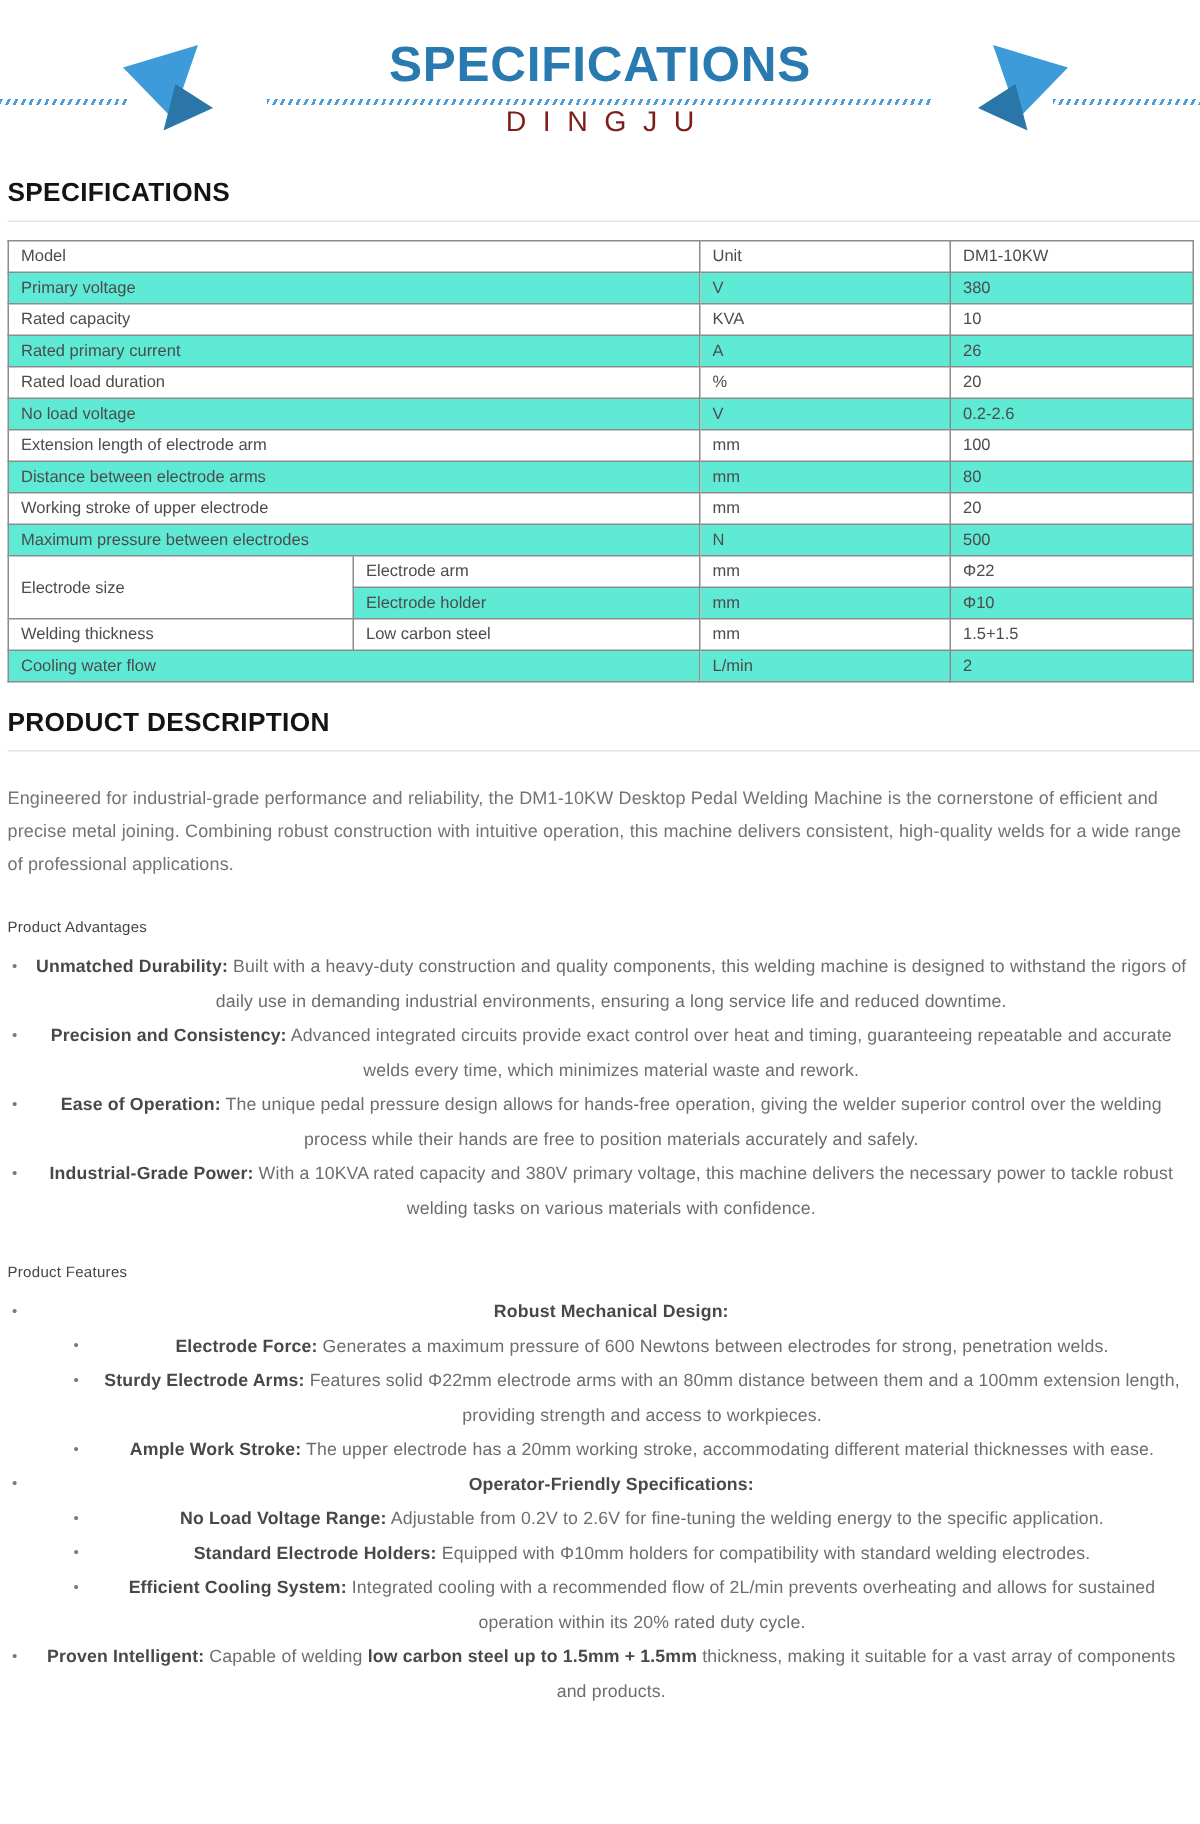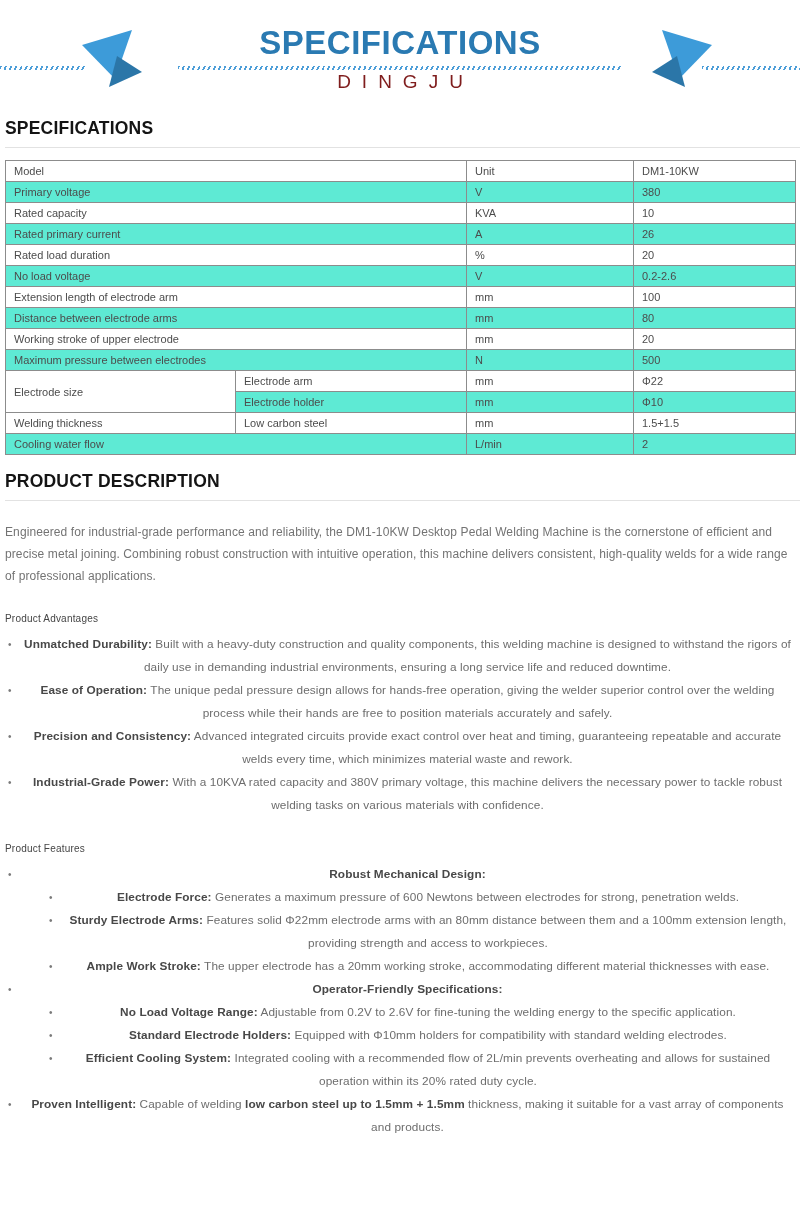--- a/index.html
+++ b/index.html
@@ -146,22 +146,22 @@
   </table>
 
   <div class="section-heading" style="margin-top:16px">PRODUCT DESCRIPTION</div>
   <div class="heading-rule"></div>
 
   <p class="intro">Engineered for industrial-grade performance and reliability, the DM1-10KW Desktop Pedal Welding Machine is the cornerstone of efficient and precise metal joining. Combining robust construction with intuitive operation, this machine delivers consistent, high-quality welds for a wide range of professional applications.</p>
 
   <div class="subhead">Product Advantages</div>
   <ul class="blist">
     <li><span class="lead">Unmatched Durability:</span><span> Built with a heavy-duty construction and quality components, this welding machine is designed to withstand the rigors of daily use in demanding industrial environments, ensuring a long service life and reduced downtime.</span></li>
+    <li><span class="lead">Precision and Consistency:</span><span> Advanced integrated circuits provide exact control over heat and timing, guaranteeing repeatable and accurate welds every time, which minimizes material waste and rework.</span></li>
     <li><span class="lead">Ease of Operation:</span><span> The unique pedal pressure design allows for hands-free operation, giving the welder superior control over the welding process while their hands are free to position materials accurately and safely.</span></li>
-    <li><span class="lead">Precision and Consistency:</span><span> Advanced integrated circuits provide exact control over heat and timing, guaranteeing repeatable and accurate welds every time, which minimizes material waste and rework.</span></li>
     <li><span class="lead">Industrial-Grade Power:</span><span> With a 10KVA rated capacity and 380V primary voltage, this machine delivers the necessary power to tackle robust welding tasks on various materials with confidence.</span></li>
   </ul>
 
   <div class="subhead">Product Features</div>
   <ul class="blist">
     <li><span class="lead">Robust Mechanical Design:</span>
       <ul>
         <li><span class="lead">Electrode Force:</span><span> Generates a maximum pressure of 600 Newtons between electrodes for strong, penetration welds.</span></li>
         <li><span class="lead">Sturdy Electrode Arms:</span><span> Features solid Φ22mm electrode arms with an 80mm distance between them and a 100mm extension length, providing strength and access to workpieces.</span></li>
         <li><span class="lead">Ample Work Stroke:</span><span> The upper electrode has a 20mm working stroke, accommodating different material thicknesses with ease.</span></li>

